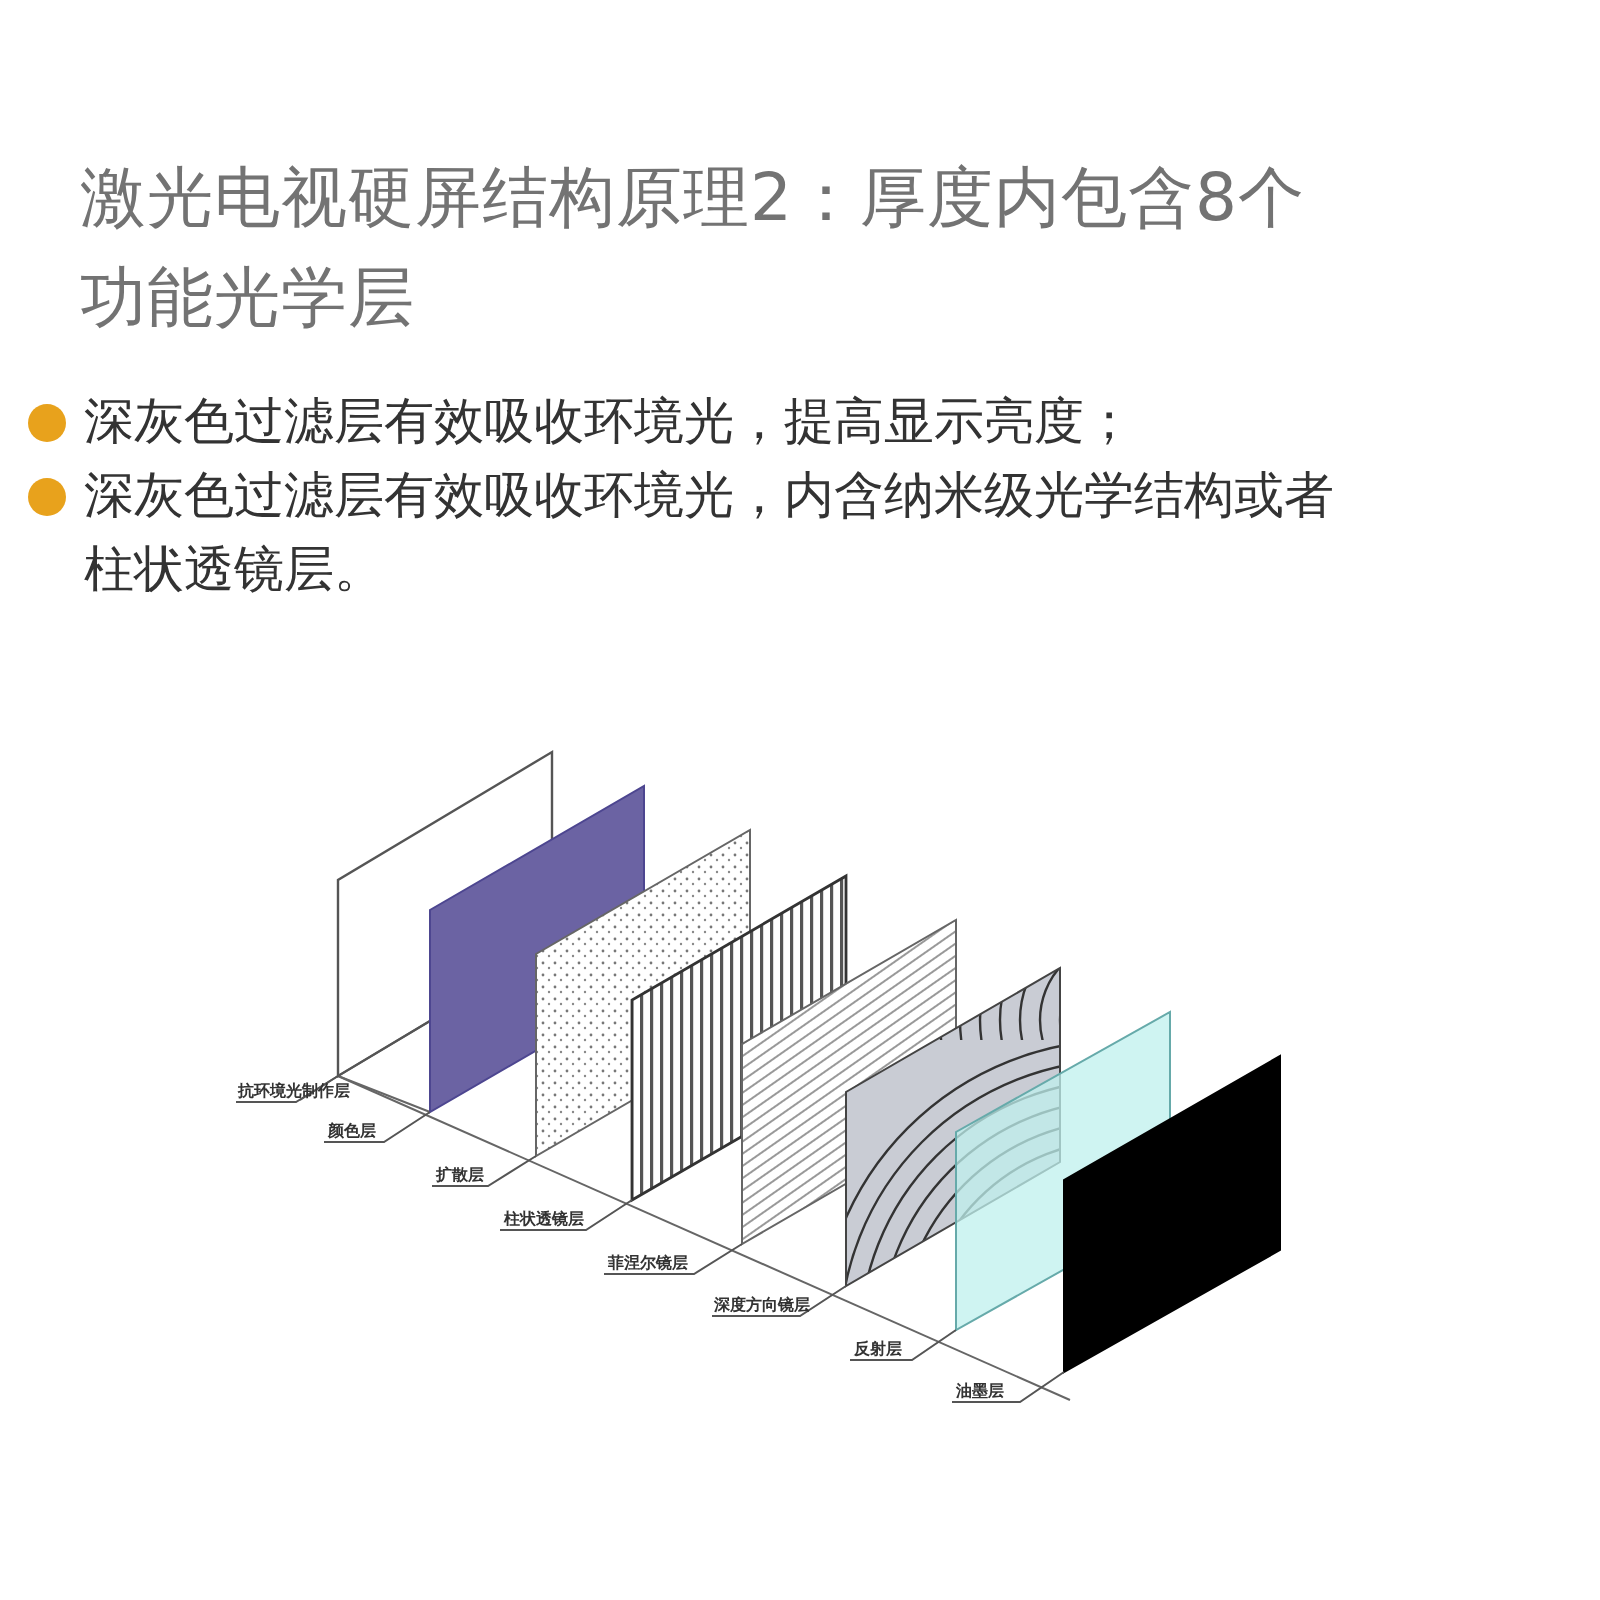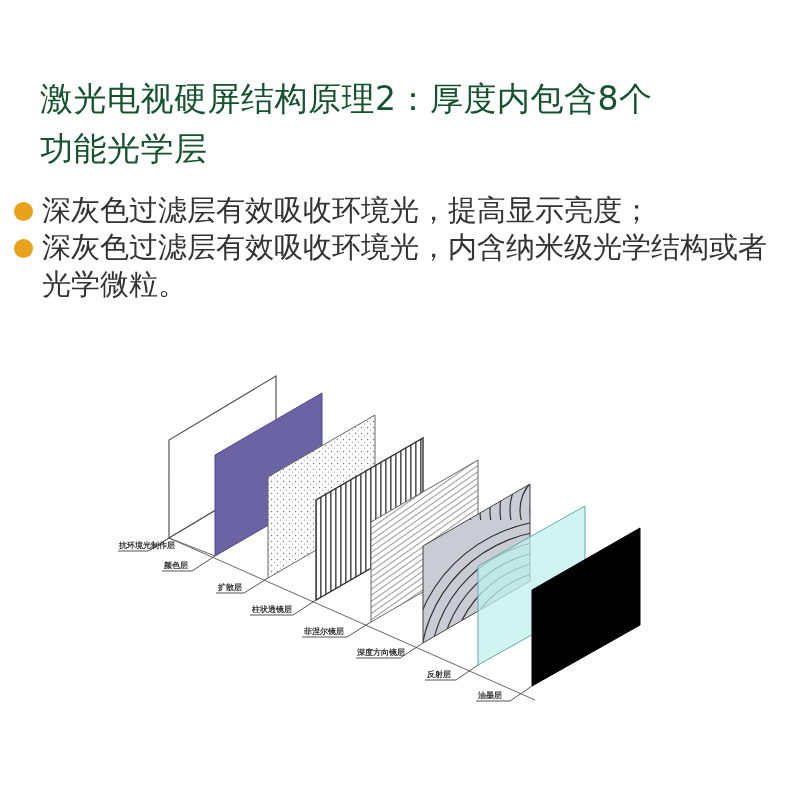--- a/index.html
+++ b/index.html
@@ -1,42 +1,42 @@
 <!DOCTYPE html>
 <html><head>
 <meta charset="utf-8">
 <style>
   html, body { margin:0; padding:0; background:#ffffff; }
   body { width:800px; height:800px; position:relative; overflow:hidden;
          font-family:"DejaVu Sans", sans-serif; color:#222; }
   .title { position:absolute; left:40px; top:74px; width:740px;
-           font-size:33px; line-height:50px; color:#14532d; letter-spacing:0.5px; }
+           font-size:33px; line-height:50px; color:#737373; letter-spacing:0.5px; }
   .bullets { position:absolute; left:14px; top:192px; width:770px; }
-  .bullet { position:relative; padding-left:28px; font-size:29px; line-height:37px; color:#333; }
+  .bullet { position:relative; padding-left:28px; font-size:25px; line-height:37px; color:#333; }
   .dot { position:absolute; left:0; top:10px; width:19px; height:19px; border-radius:50%; background:#e8a21c; }
   .diagram { position:absolute; left:0; top:0; width:800px; height:800px; }
   .lbl { font-family:"DejaVu Sans", sans-serif; font-size:8px; font-weight:bold; fill:#333; }
 </style>
 </head>
 <body>
 
 <div class="title">
   <div>激光电视硬屏结构原理2：厚度内包含8个</div>
   <div>功能光学层</div>
 </div>
 
 <div class="bullets">
   <div class="bullet">
     <span class="dot"></span>
     <span>深灰色过滤层有效吸收环境光，提高显示亮度；</span>
   </div>
   <div class="bullet">
     <span class="dot"></span>
     <span>深灰色过滤层有效吸收环境光，内含纳米级光学结构或者</span><br>
-    <span>光学微粒。</span>
+    <span>柱状透镜层。</span>
   </div>
 </div>
 
 <svg class="diagram" viewBox="0 0 800 800" xmlns="http://www.w3.org/2000/svg">
   <defs>
     <pattern id="pDots" width="6" height="6" patternUnits="userSpaceOnUse">
       <rect width="6" height="6" fill="#fff"></rect>
       <circle cx="1.5" cy="1.5" r="0.7" fill="#777"></circle>
       <circle cx="4.5" cy="4" r="0.6" fill="#888"></circle>
     </pattern>

